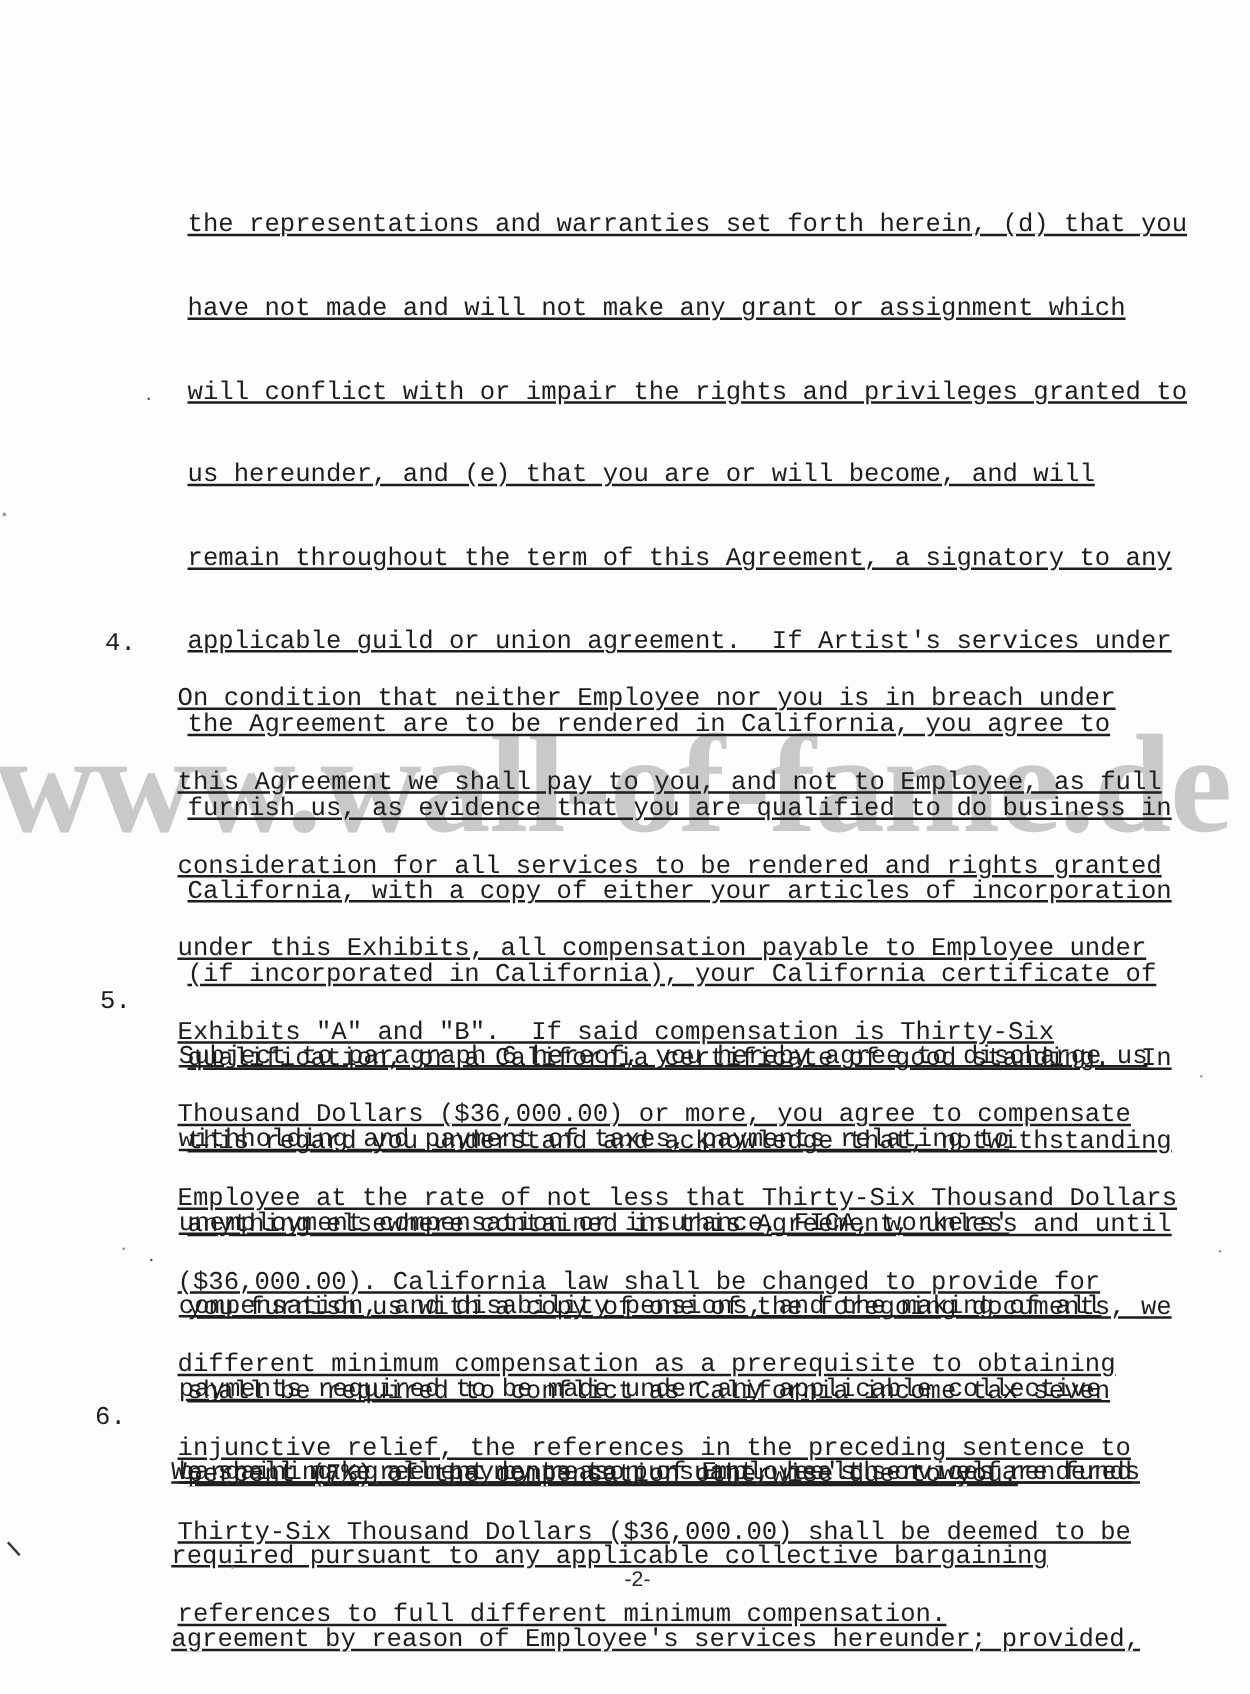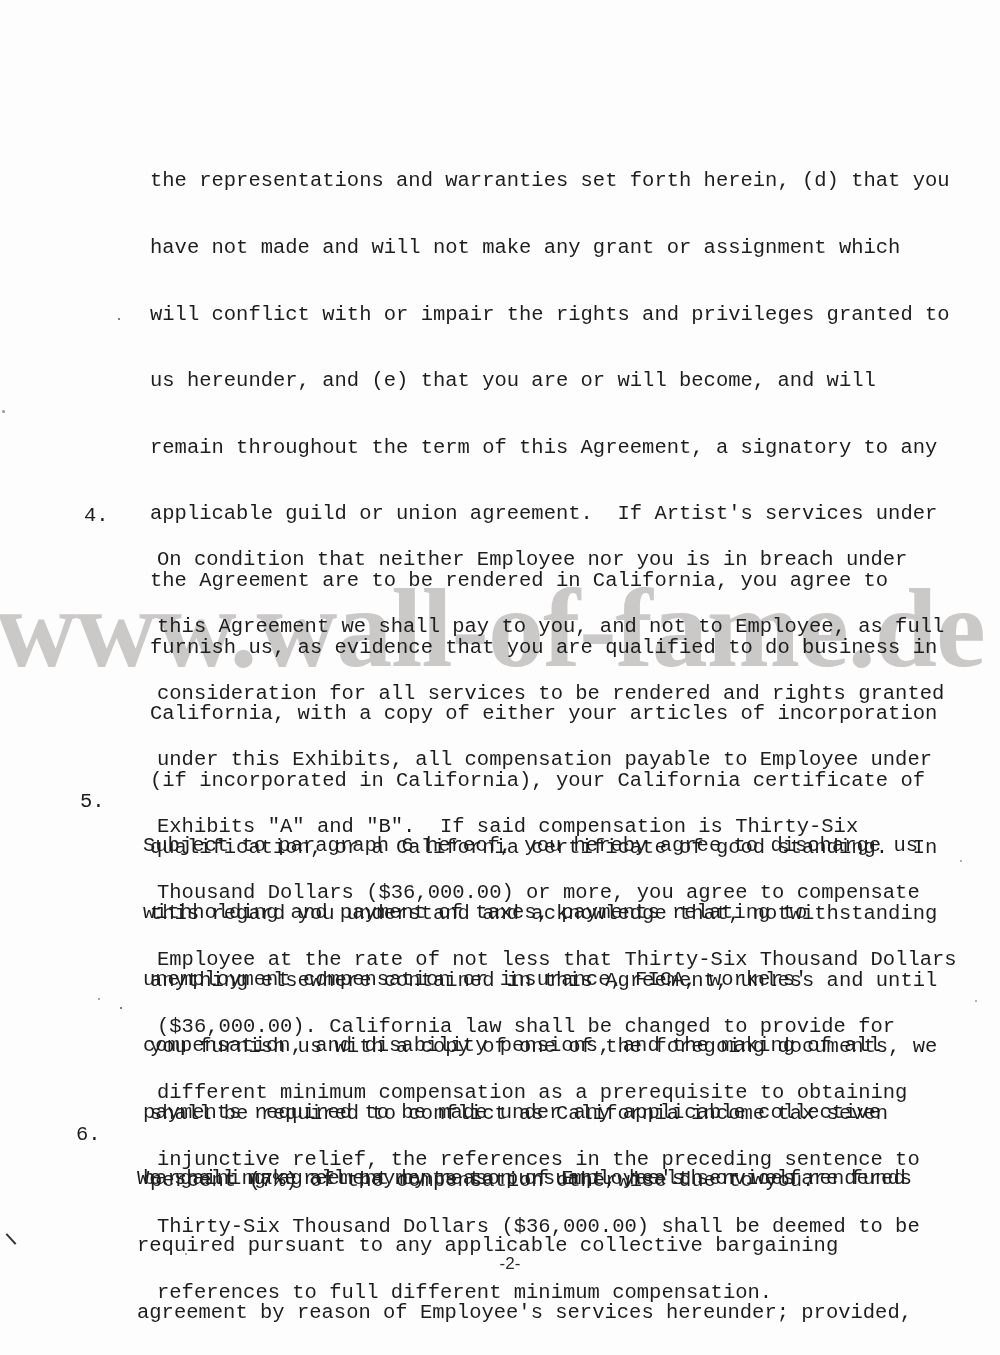--- a/index.html
+++ b/index.html
@@ -54,25 +54,26 @@
       position: absolute;
       top: 0;
       font-family: "Liberation Mono", "DejaVu Sans Mono", monospace;
       font-size: 20.5px;
       line-height: 22.2px;
       color: #1d1d1d;
       white-space: pre;
     }
     .line {
       display: block;
+      text-decoration: underline;
     }
     #p3 { top: 126px; }
     #p3 .lines { left: 150px; }
     #p4 { top: 505px; }
-    #p4 .lines { left: 157px; }
+    #p4 .lines { left: 142px; }
     #p5 { top: 791px; }
     #p5 .lines { left: 143px; }
     #p5 .para-num { left: 80px; }
     #p6 { top: 1124px; }
     #p6 .lines { left: 137px; }
     #p6 .para-num { left: 76px; }
 
     .page-number {
       position: absolute;
       left: 0;

